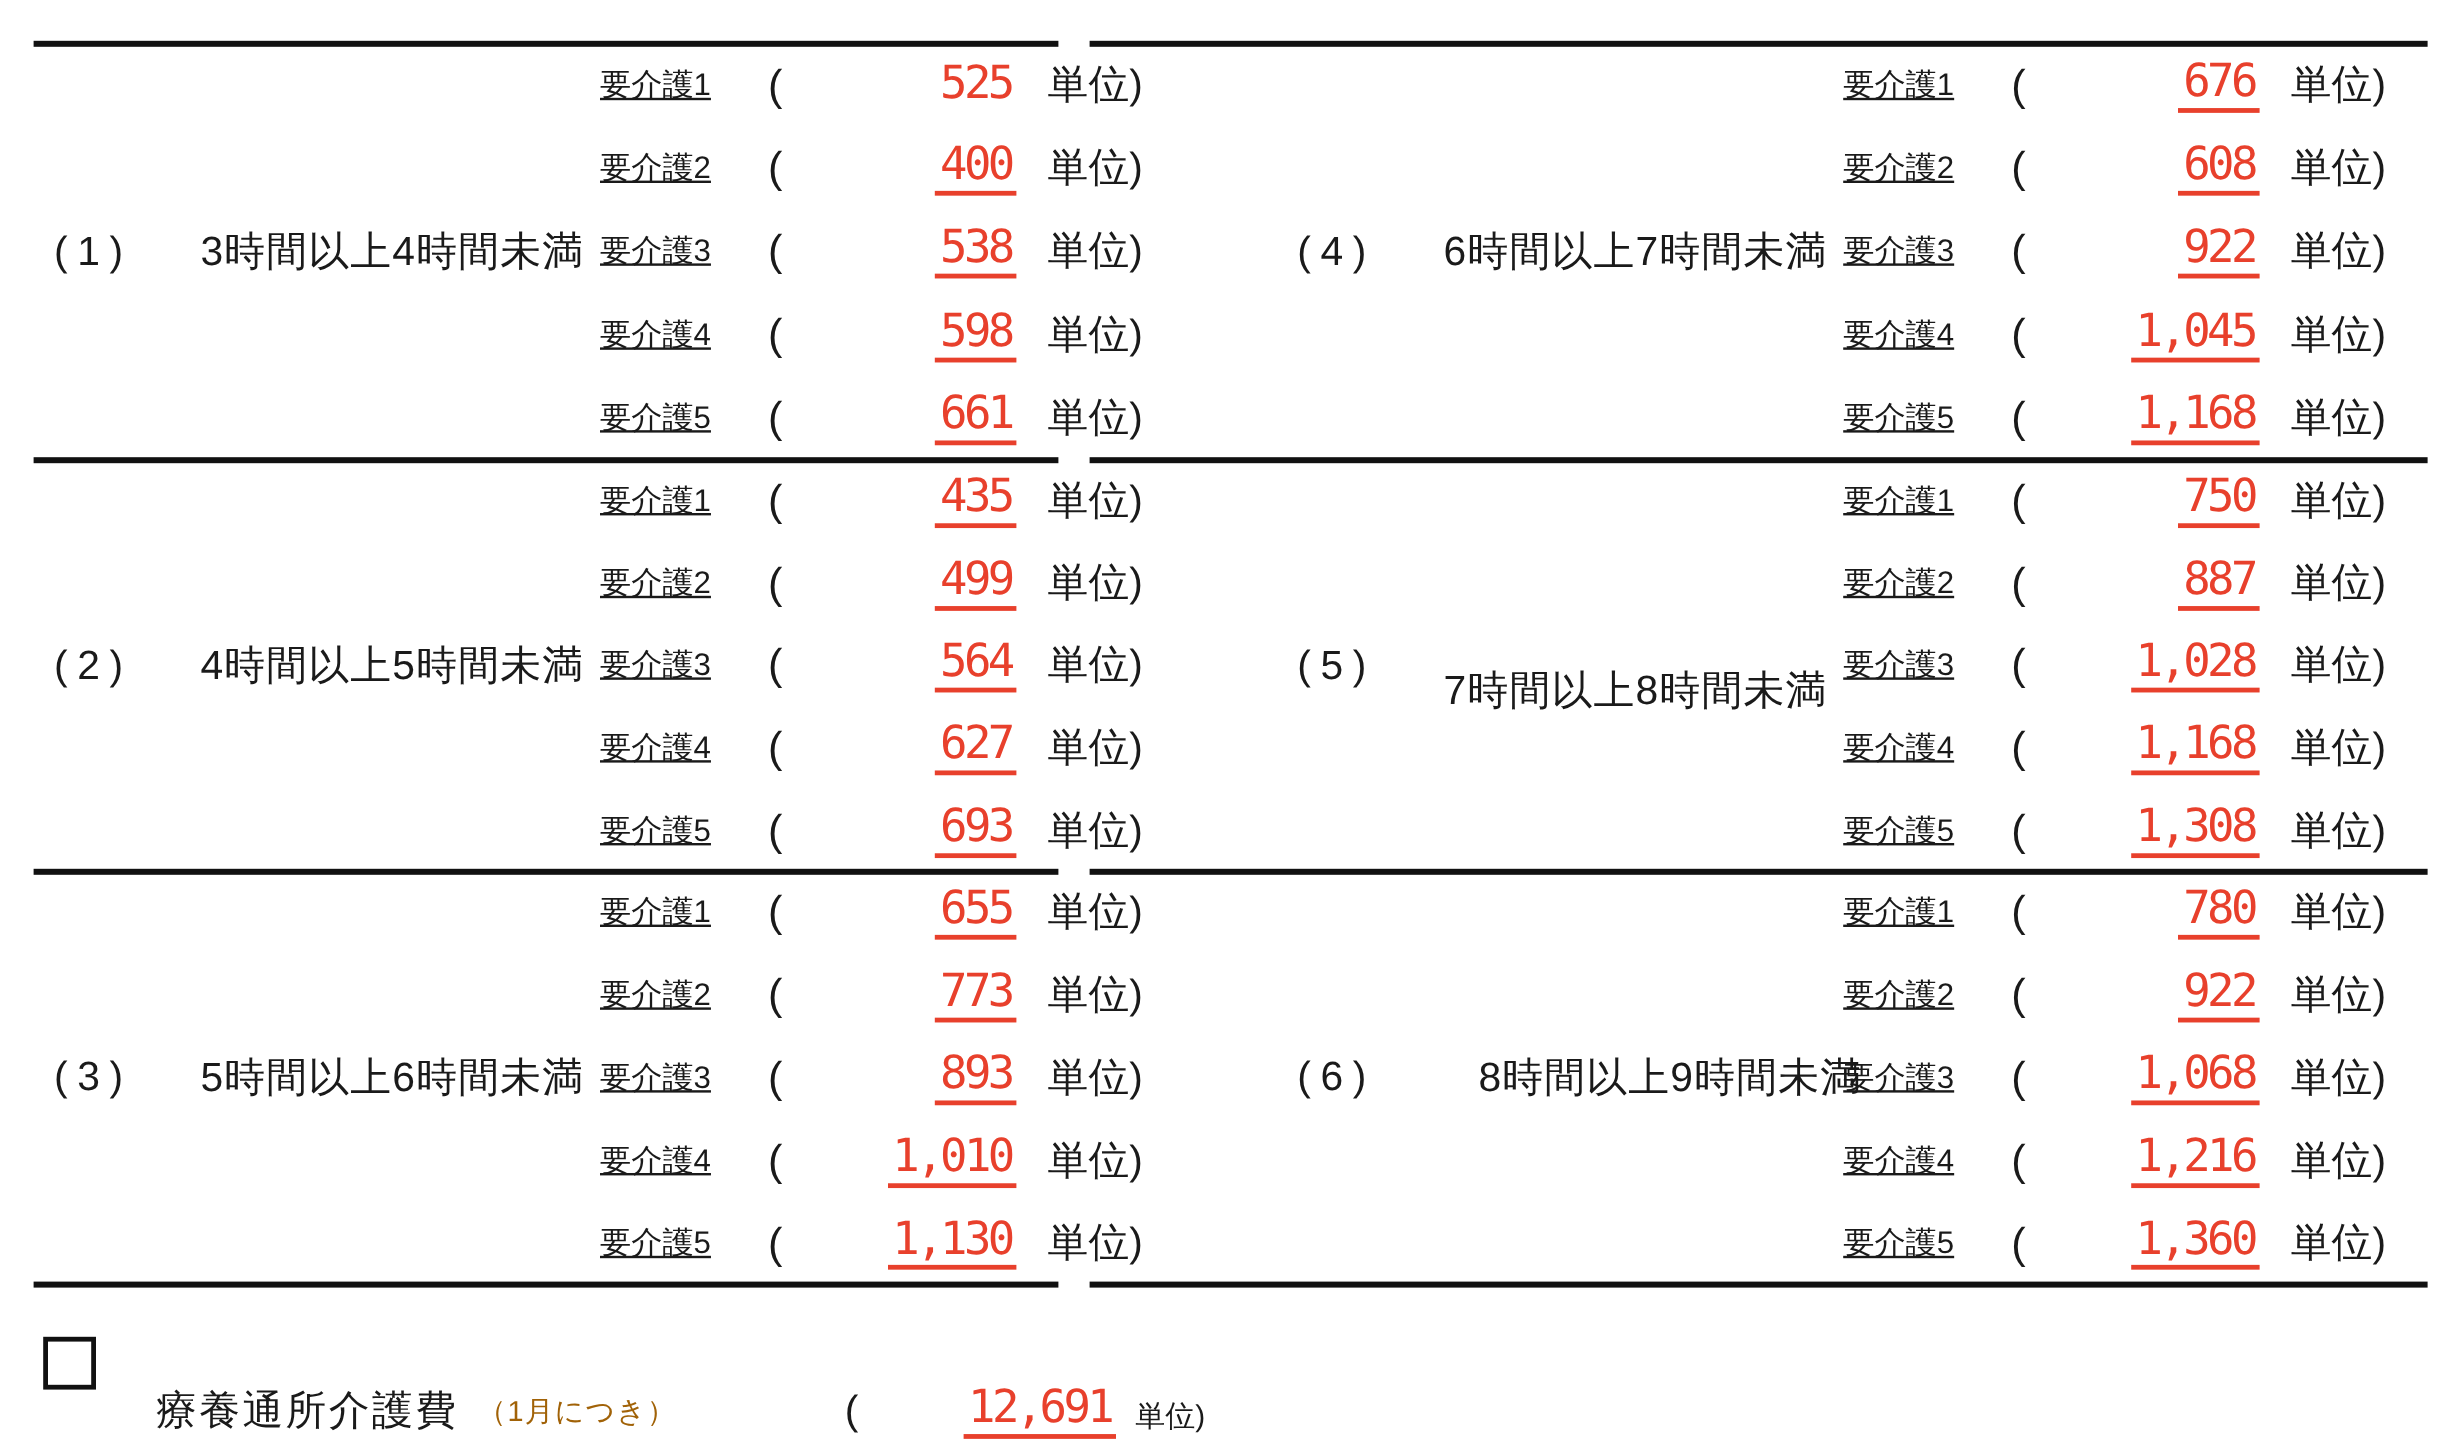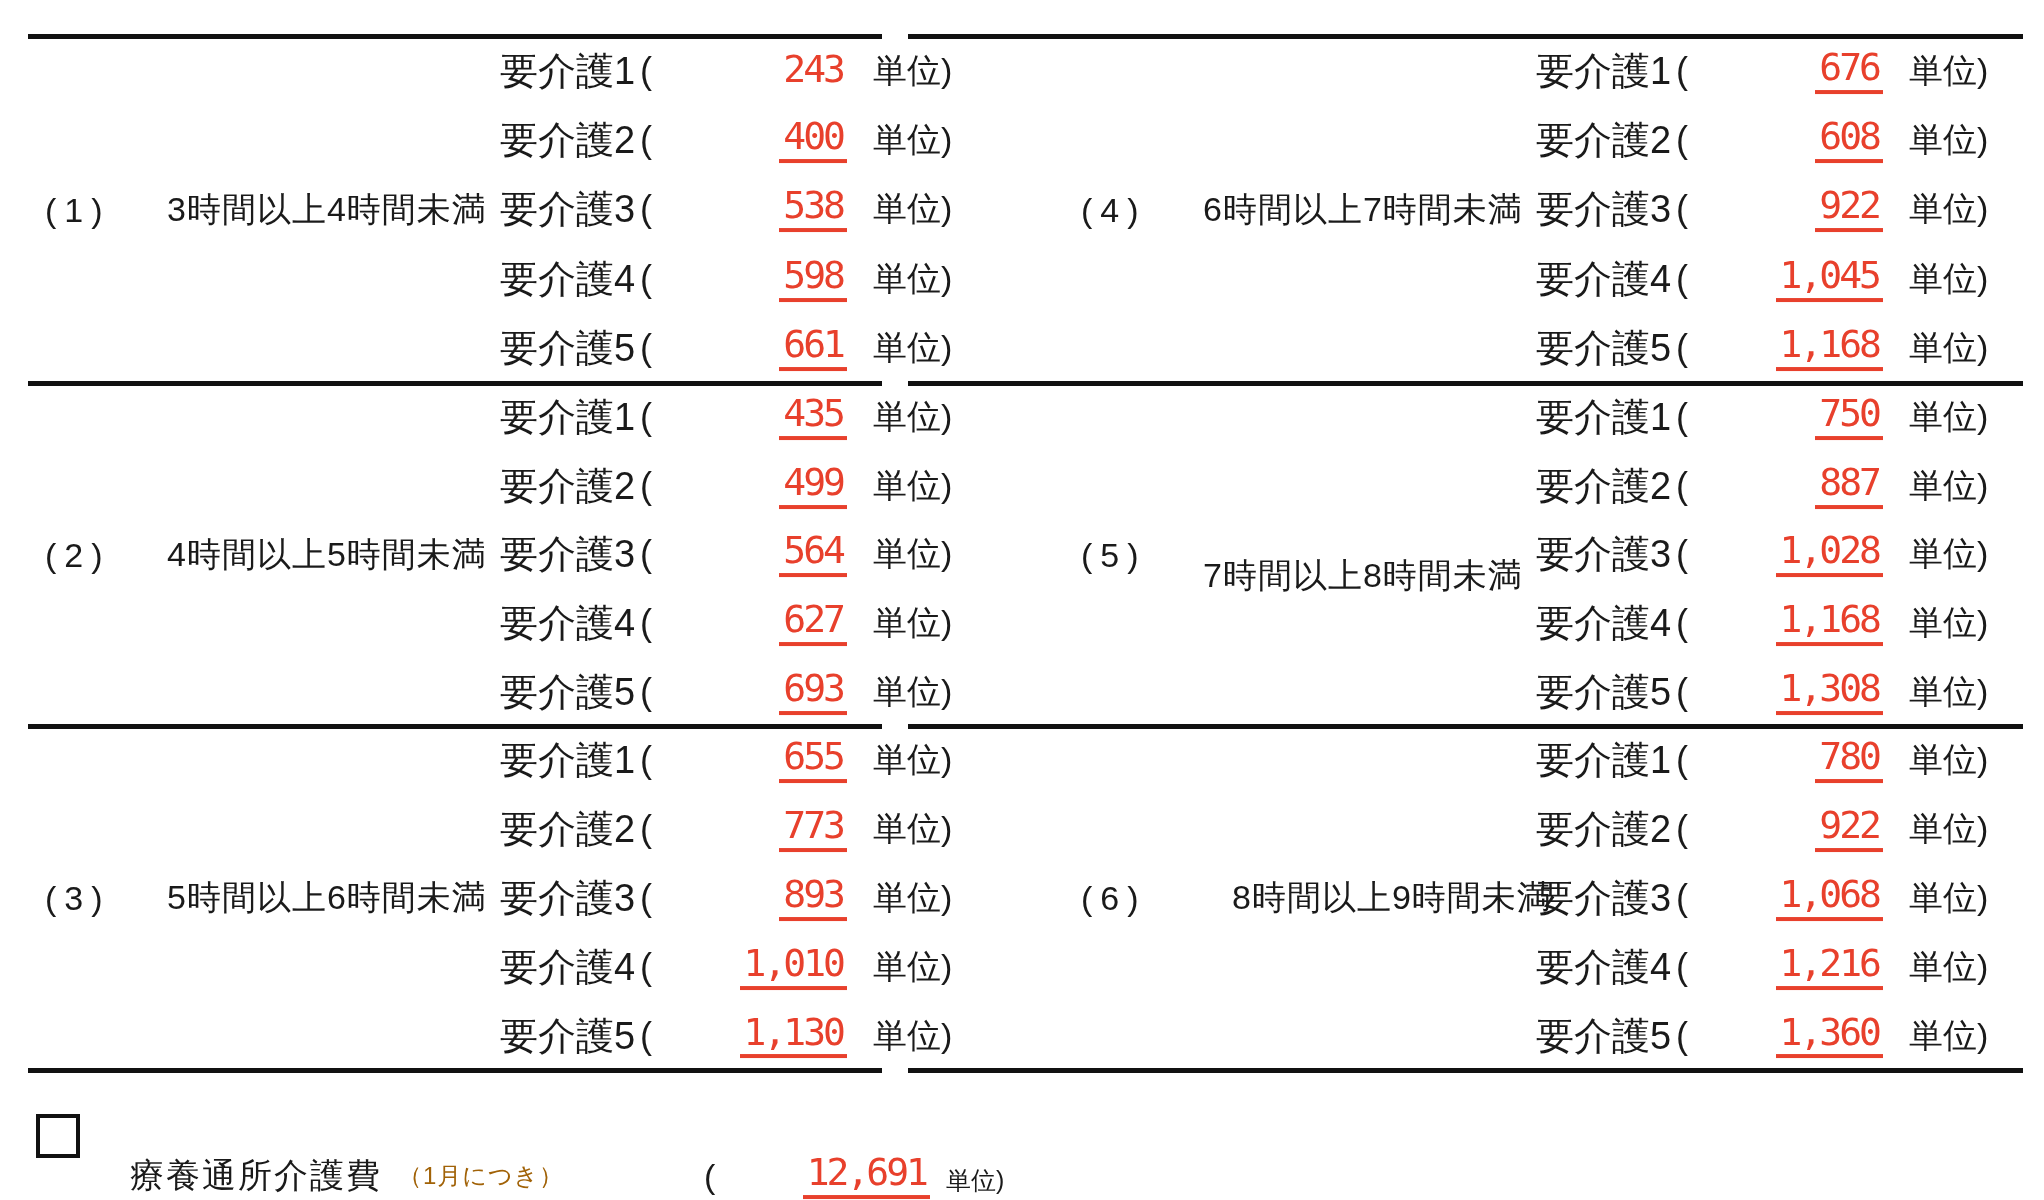--- a/index.html
+++ b/index.html
@@ -12,21 +12,21 @@
   .sec-no{
     position:absolute;transform:translateY(-50%);
     font-size:34px;letter-spacing:8px;white-space:nowrap;color:#1a1a1a;
   }
   .time-range{
     position:absolute;transform:translateY(-50%);
     font-size:34px;letter-spacing:1px;white-space:nowrap;color:#1a1a1a;
   }
   .row{position:absolute;width:470px;}
   .row > span{position:absolute;top:50%;transform:translateY(-50%);white-space:nowrap;}
-  .care{left:0;font-size:38px;}
+  .care{left:0;font-size:26px;text-decoration:underline;}
   .paren{left:140px;font-size:36px;font-weight:300;}
   .valbox{left:140px;width:207px;text-align:right;}
   .val{
     font-family:"DejaVu Sans Mono",monospace;
     font-size:38px;letter-spacing:-3px;color:#e8402c;
     padding:0 4px 2px 4px;display:inline-block;line-height:1.05;
   }
   .val.u{border-bottom:4px solid #e8402c;}
   .unit{left:373px;font-size:34px;}
   
@@ -47,21 +47,21 @@
 <div id="tables-root">
     <div class="rule" style="left: 28px; top: 34px; width: 854px;"></div>
     <div class="rule" style="left: 28px; top: 381px; width: 854px;"></div>
     <div class="rule" style="left: 28px; top: 724px; width: 854px;"></div>
     <div class="rule" style="left: 28px; top: 1068px; width: 854px;"></div>
     <div class="sec-no" style="left: 45px; top: 209.5px;">(1)</div>
     <div class="time-range" style="left: 167px; top: 209.5px;">3時間以上4時間未満</div>
     <div class="row" style="left: 500px; top: 36px; height: 69.4px;">
       <span class="care">要介護1</span>
       <span class="paren">(</span>
-      <span class="valbox"><span class="val">243</span></span>
+      <span class="valbox"><span class="val">525</span></span>
       <span class="unit">単位)</span>
     </div>
     <div class="row" style="left: 500px; top: 105.4px; height: 69.4px;">
       <span class="care">要介護2</span>
       <span class="paren">(</span>
       <span class="valbox"><span class="val u">400</span></span>
       <span class="unit">単位)</span>
     </div>
     <div class="row" style="left: 500px; top: 174.8px; height: 69.4px;">
       <span class="care">要介護3</span>

